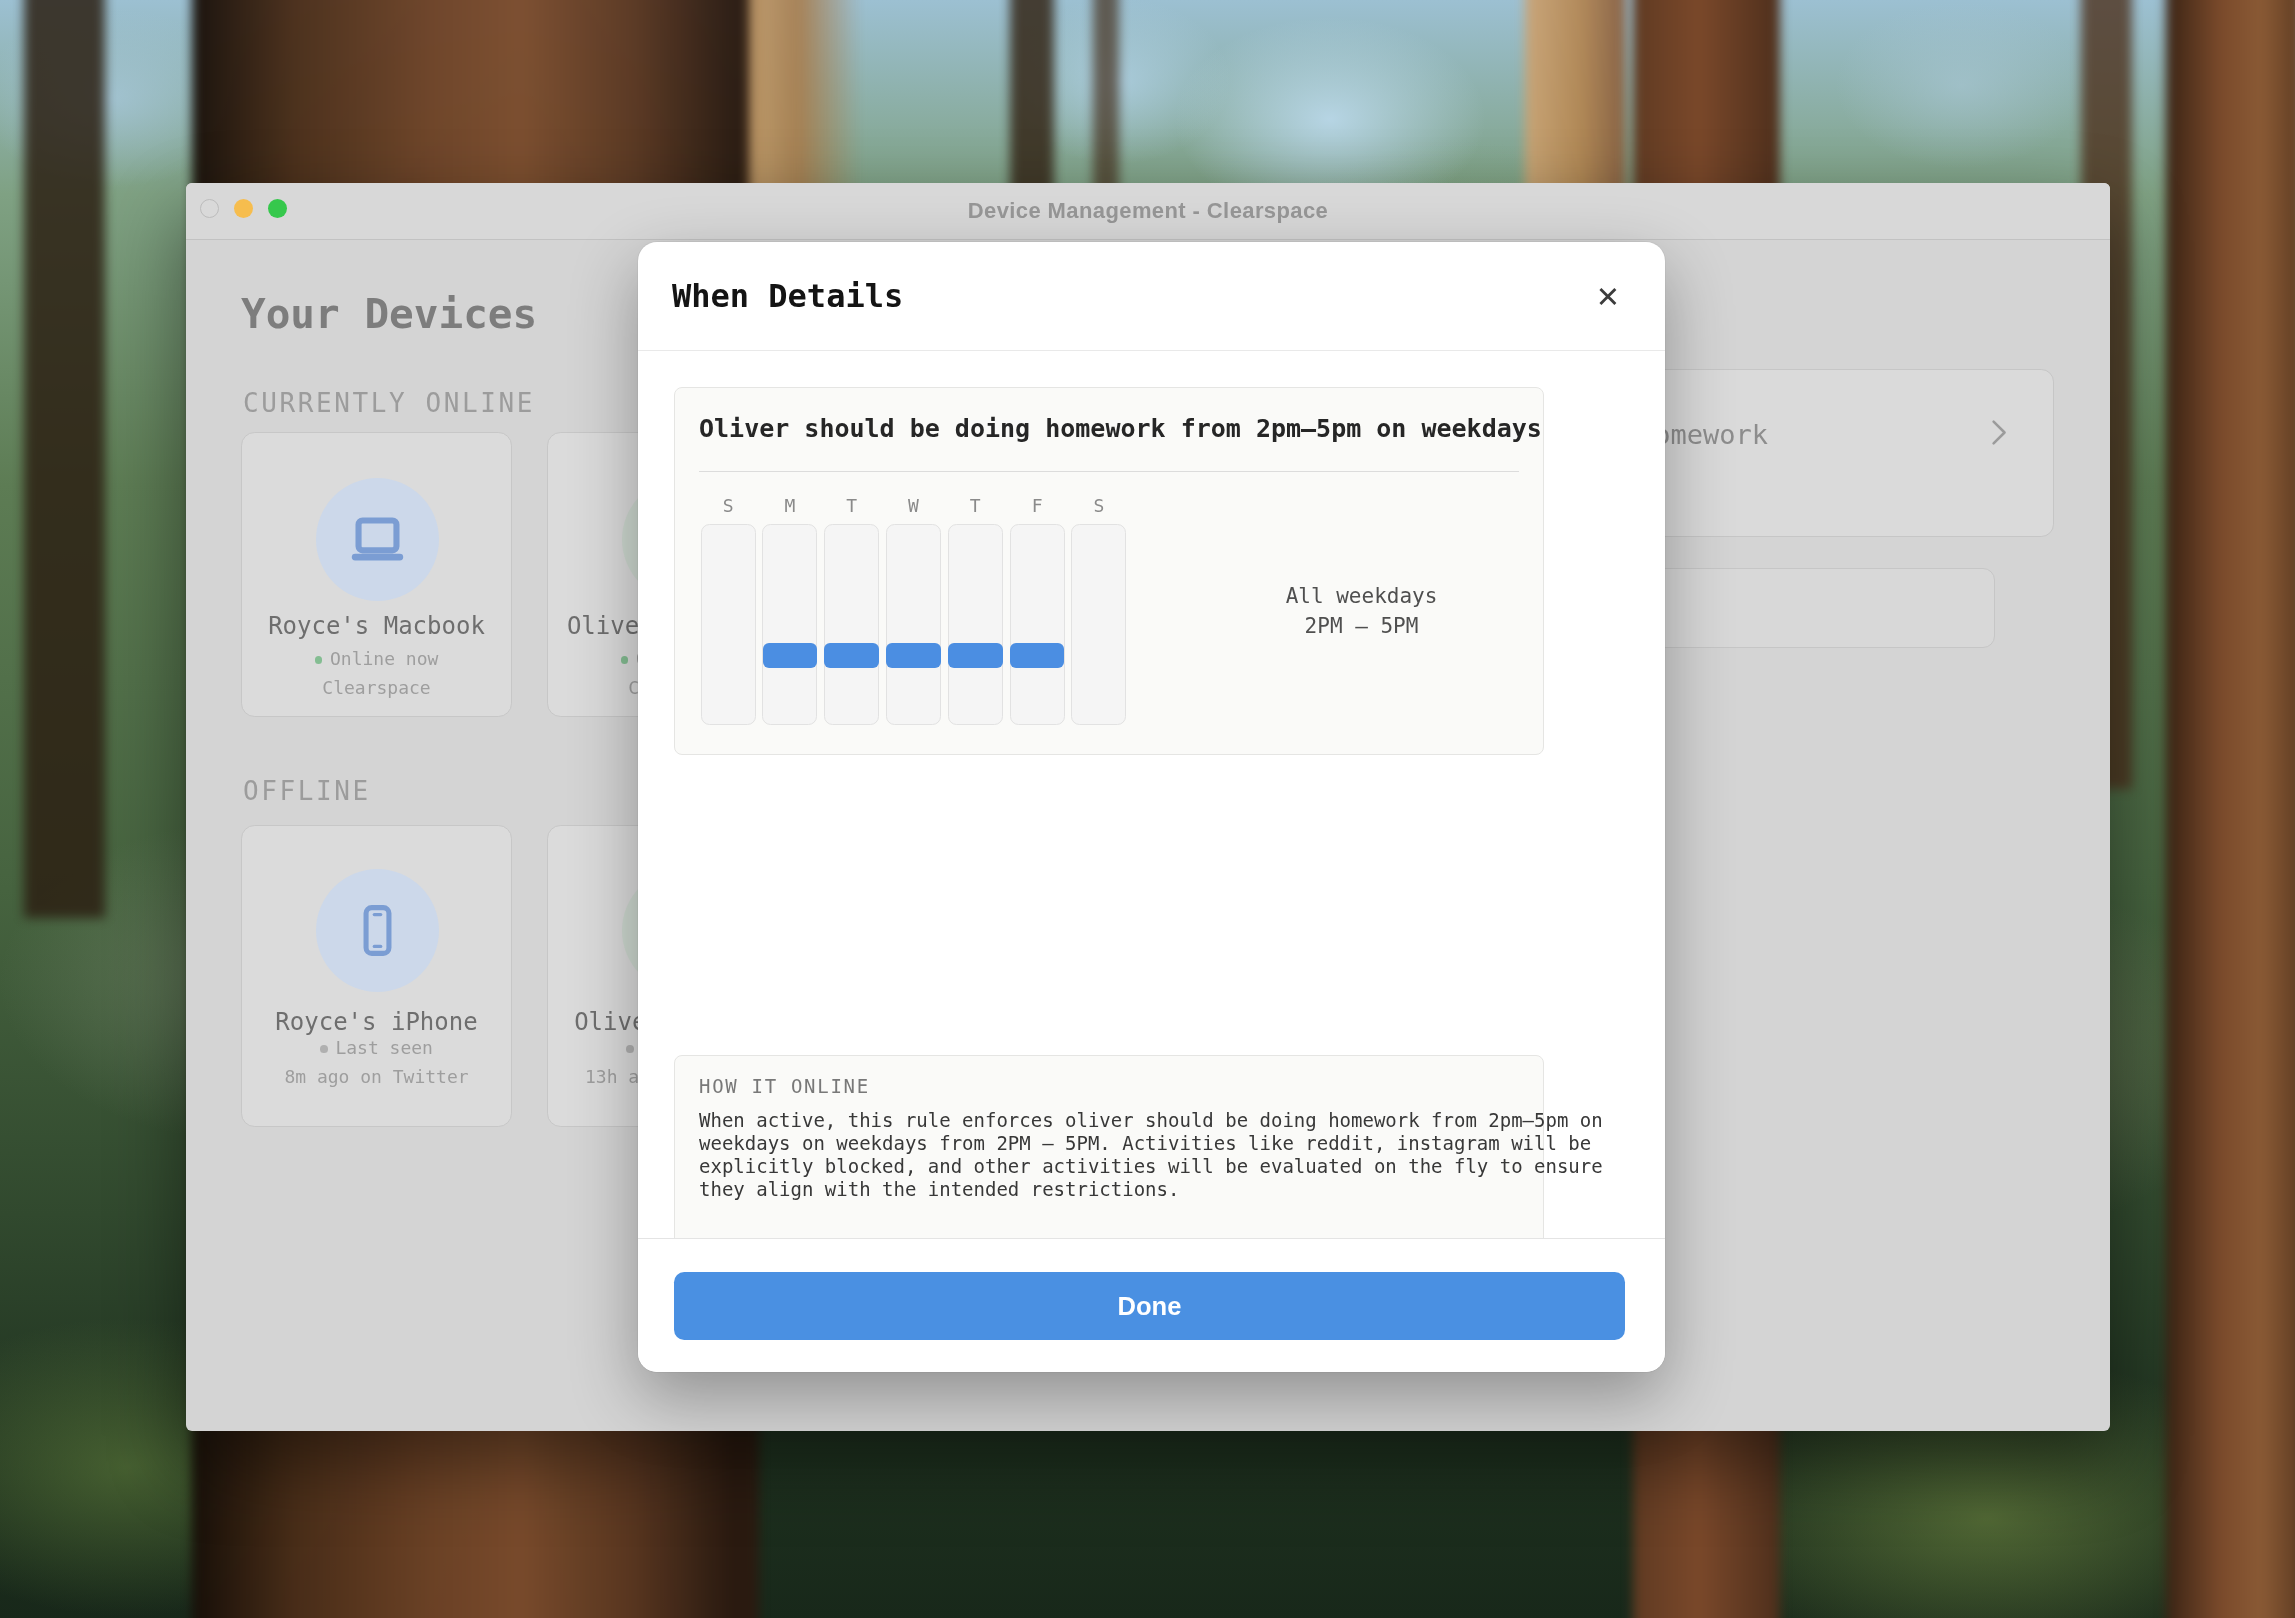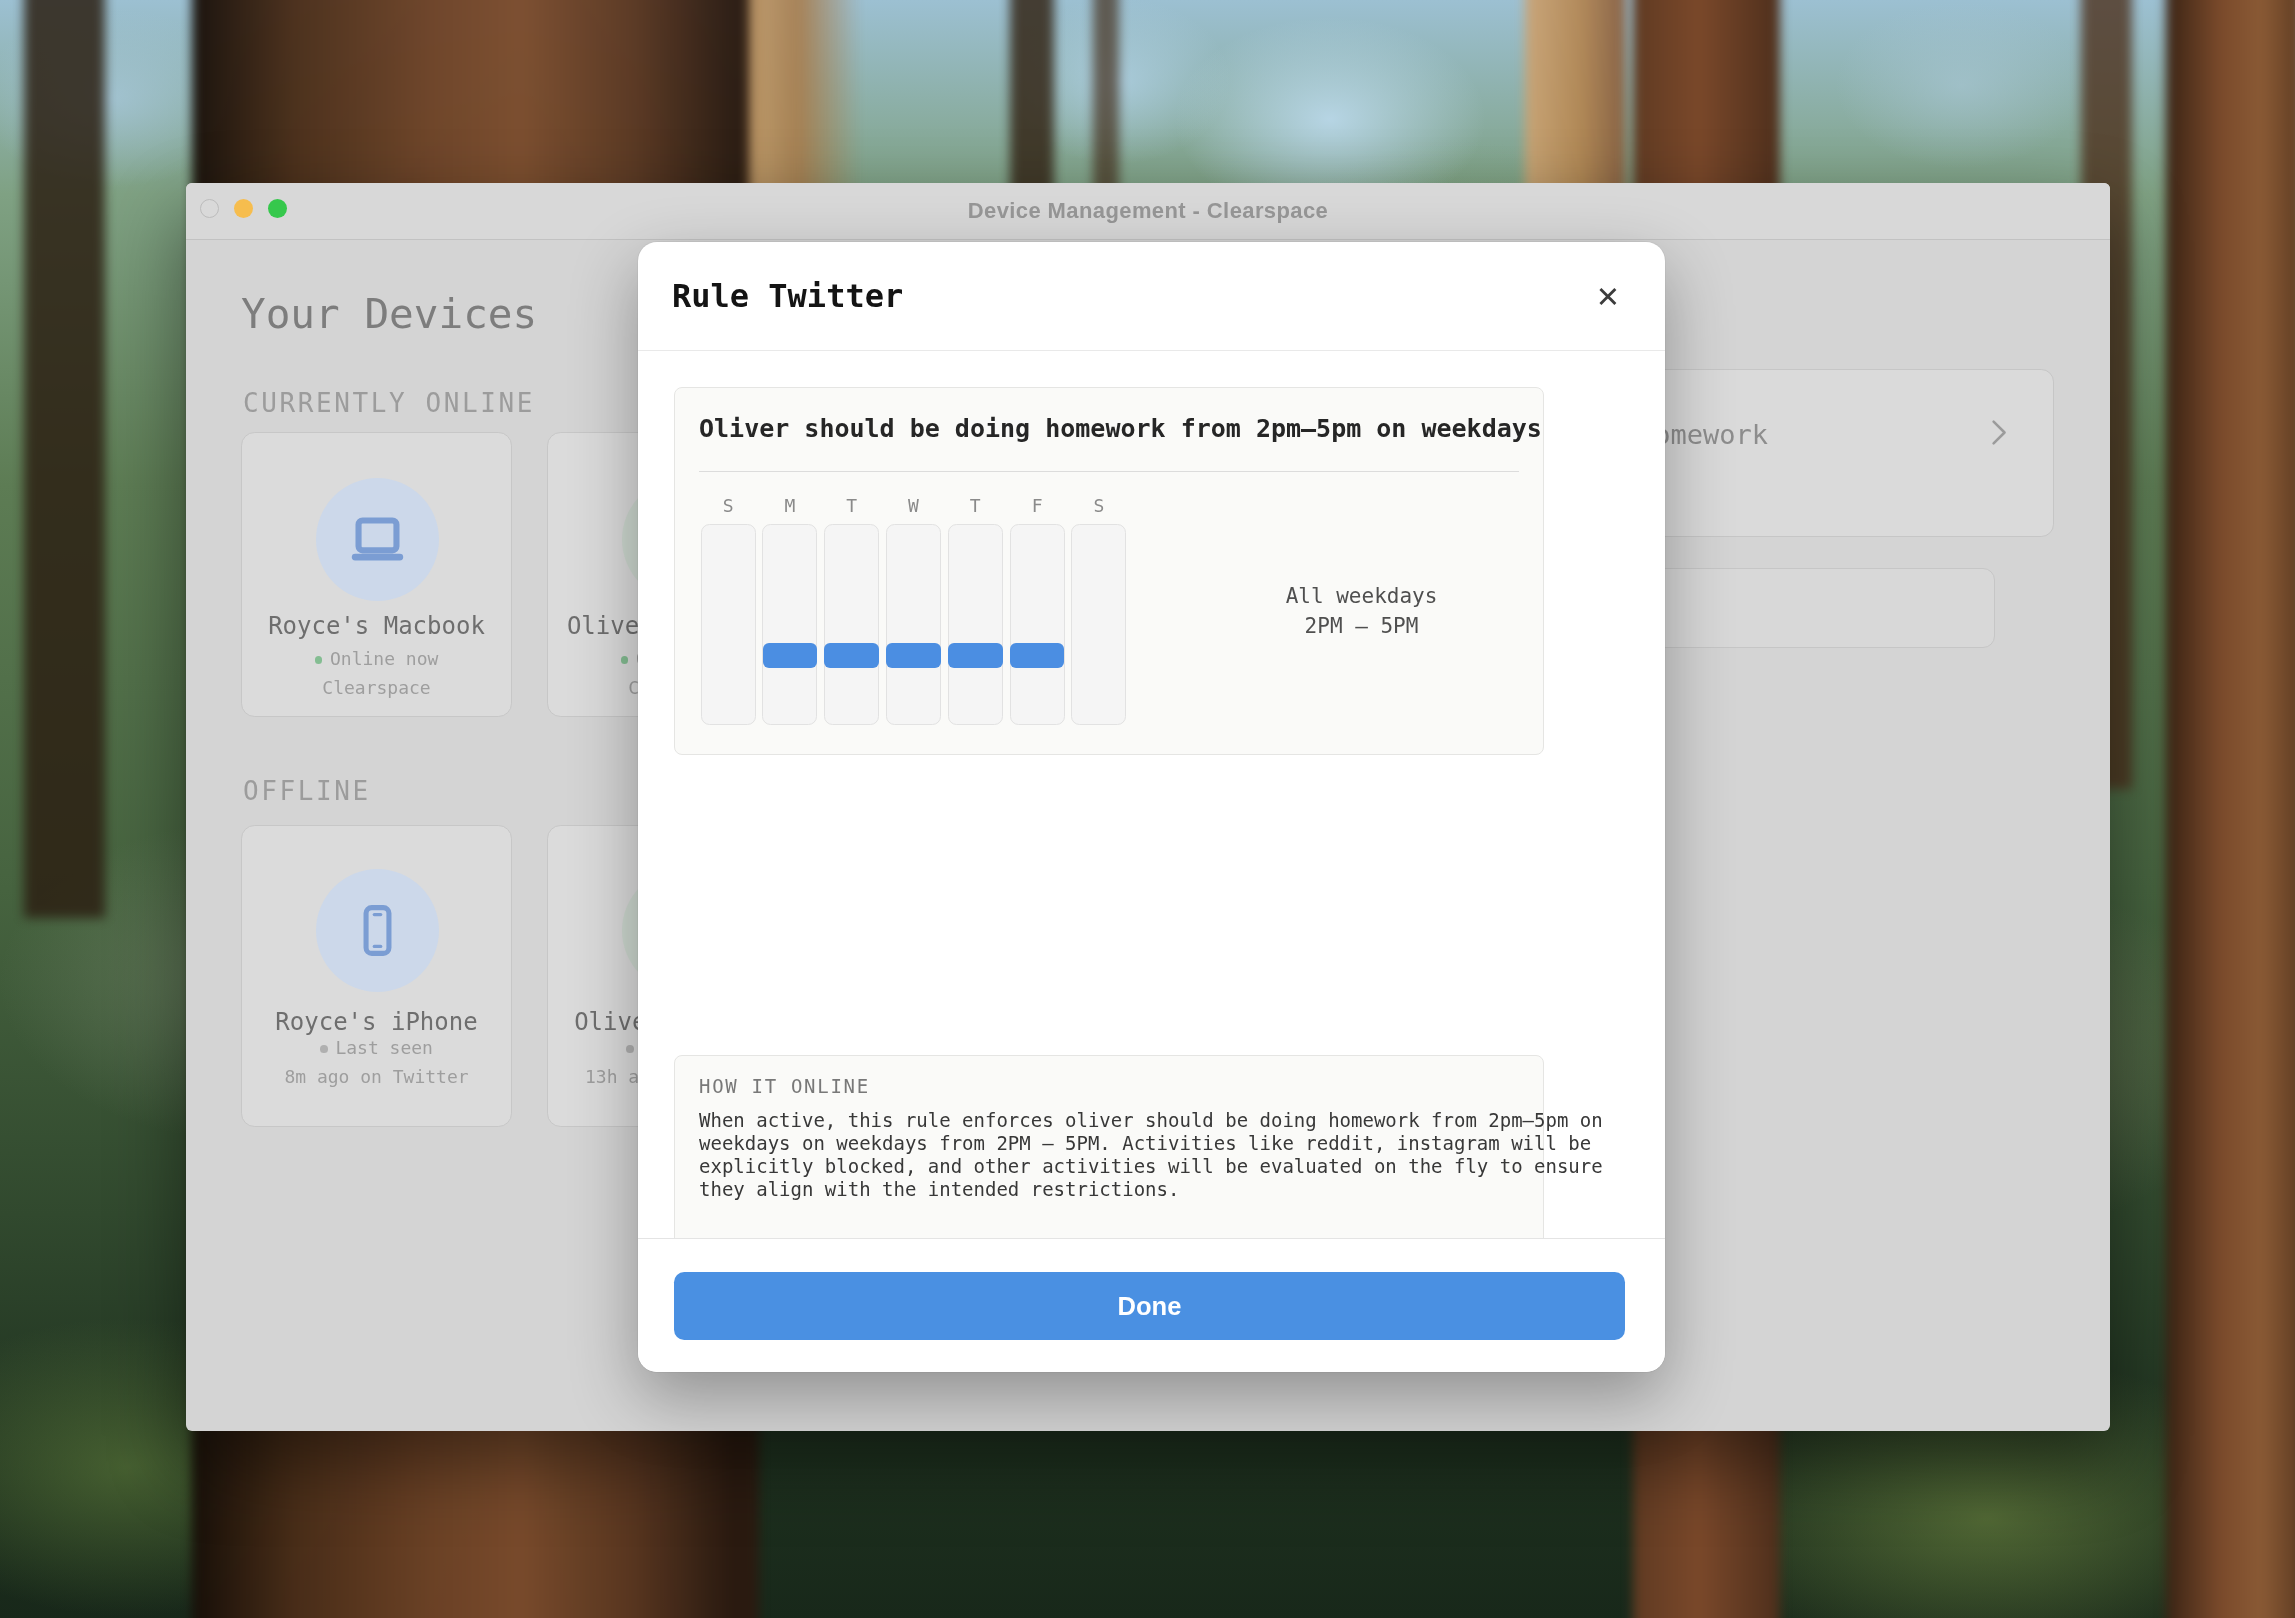--- a/index.html
+++ b/index.html
@@ -50,21 +50,21 @@
     background:#d4d4d4;border-radius:6px;overflow:hidden;
     box-shadow:0 31px 77px rgba(0,0,0,.45)}
   .titlebar{position:absolute;left:0;top:0;right:0;height:57px;background:#d8d8d8;
     border-bottom:0.9px solid #c2c2c2;display:flex;align-items:center;justify-content:center}
   .win-title{font-family:var(--sans);font-weight:bold;font-size:22px;color:#979797;letter-spacing:0.4px}
   .light{position:absolute;top:16px;width:19px;height:19px;border-radius:50%}
   .light.close{left:13.6px;background:#d9d9d9;border:0.9px solid #bcbcbc}
   .light.min{left:48px;background:#f6bd4e}
   .light.zoom{left:82px;background:#36c84c}
 
-  .heading{position:absolute;left:55px;top:107px;font-size:41px;font-weight:normal;color:#7d7d7d}
+  .heading{position:absolute;left:55px;top:107px;font-size:41px;font-weight:bold;color:#7d7d7d}
   .sec-label{position:absolute;left:57px;font-size:26px;letter-spacing:2.6px;color:#9c9c9c}
   .sec-online{top:205px}
   .sec-offline{top:593px}
 
   .dev-card{position:absolute;width:271px;background:rgba(255,255,255,.16);
     border:0.9px solid #c7c7c7;border-radius:13.6px}
   .dev-card .dev-circle{position:absolute;left:74px;width:123px;height:123px;border-radius:50%;
     display:flex;align-items:center;justify-content:center}
   .dev-card.acc-blue .dev-circle{background:#ccd8ea;color:#7b9dd3}
   .dev-card.acc-green .dev-circle{background:#ced9d0;color:#8fb89d}
@@ -230,21 +230,21 @@
         <svg width="17" height="27" viewBox="0 0 20 32" fill="none" stroke="currentColor" stroke-width="3" stroke-linecap="round" stroke-linejoin="round">
           <polyline points="3,3 16,16 3,29"></polyline>
         </svg>
       </div>
     </div>
     <div class="rule-row-secondary"></div>
   </div>
 
   <div class="modal">
     <div class="modal-header">
-      <div class="modal-title">Rule Twitter</div>
+      <div class="modal-title">When Details</div>
       <button class="modal-close">✕</button>
     </div>
 
     <div class="mcard card-summary">
       <div class="summary-title">Oliver should be doing homework from 2pm–5pm on weekdays</div>
       <div class="summary-divider"></div>
       <div class="chart">
         <div class="day-wrap">
             <div class="day-label">S</div>
             <div class="day-col"></div>

